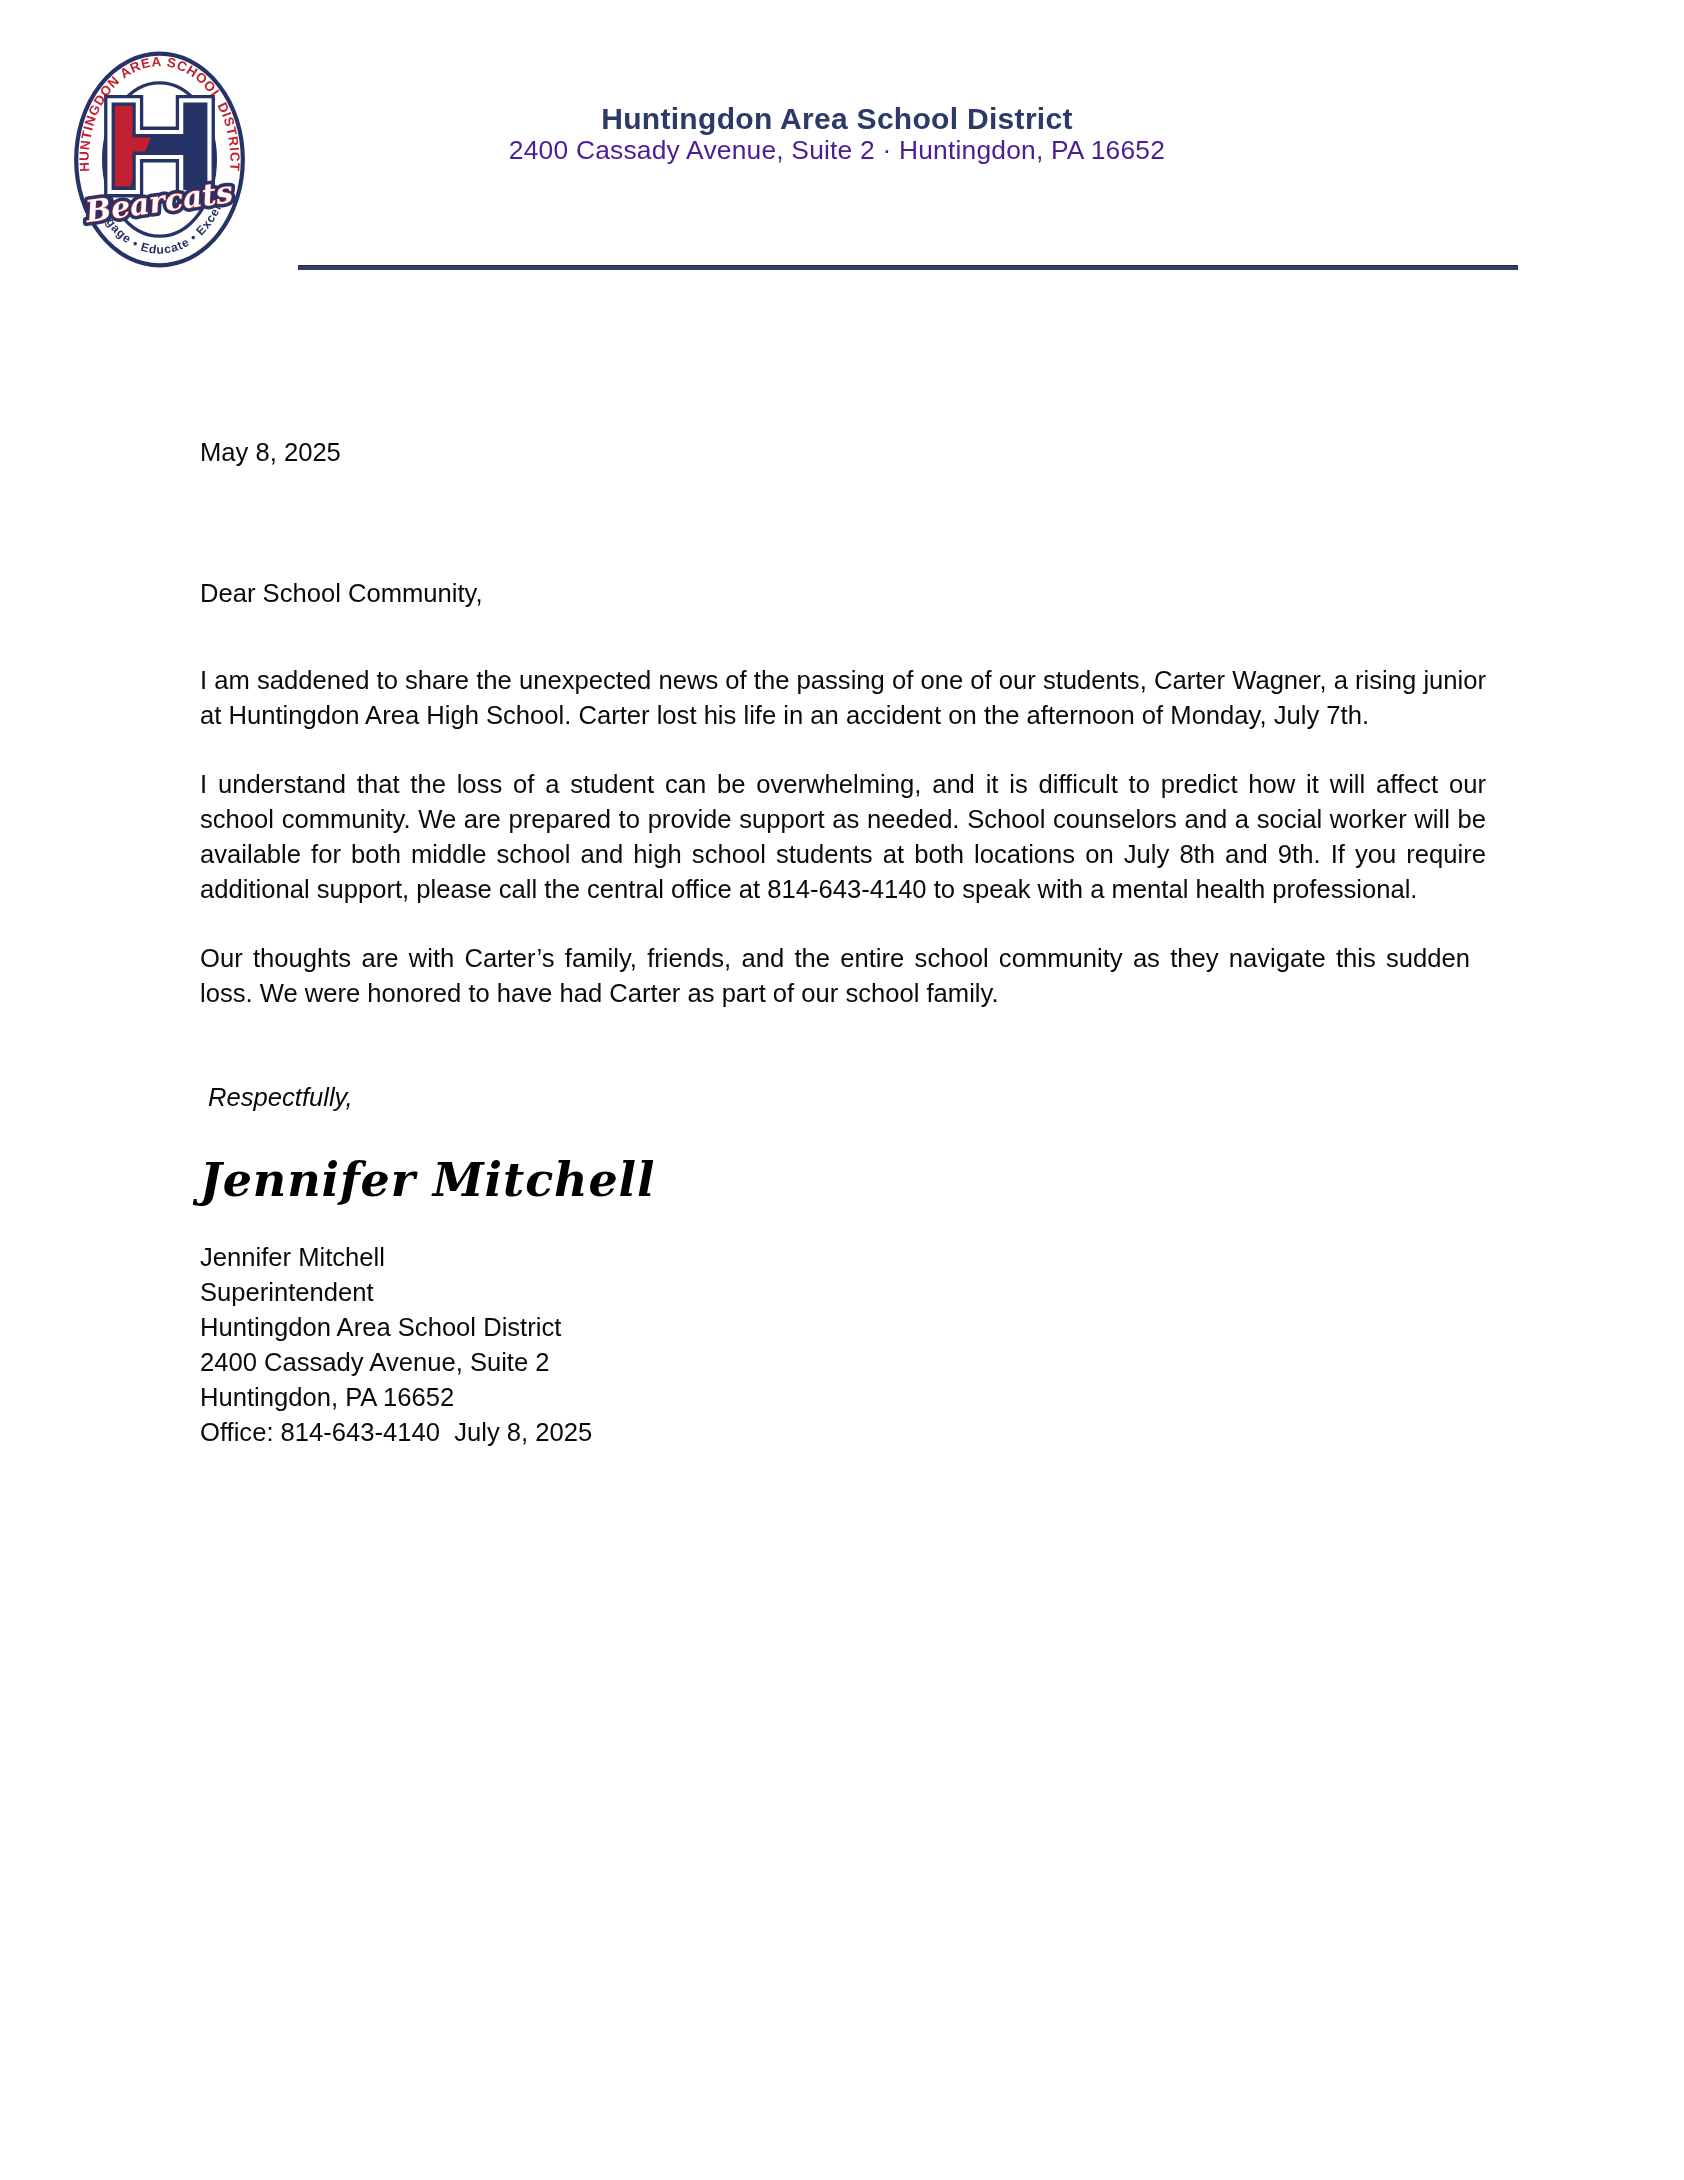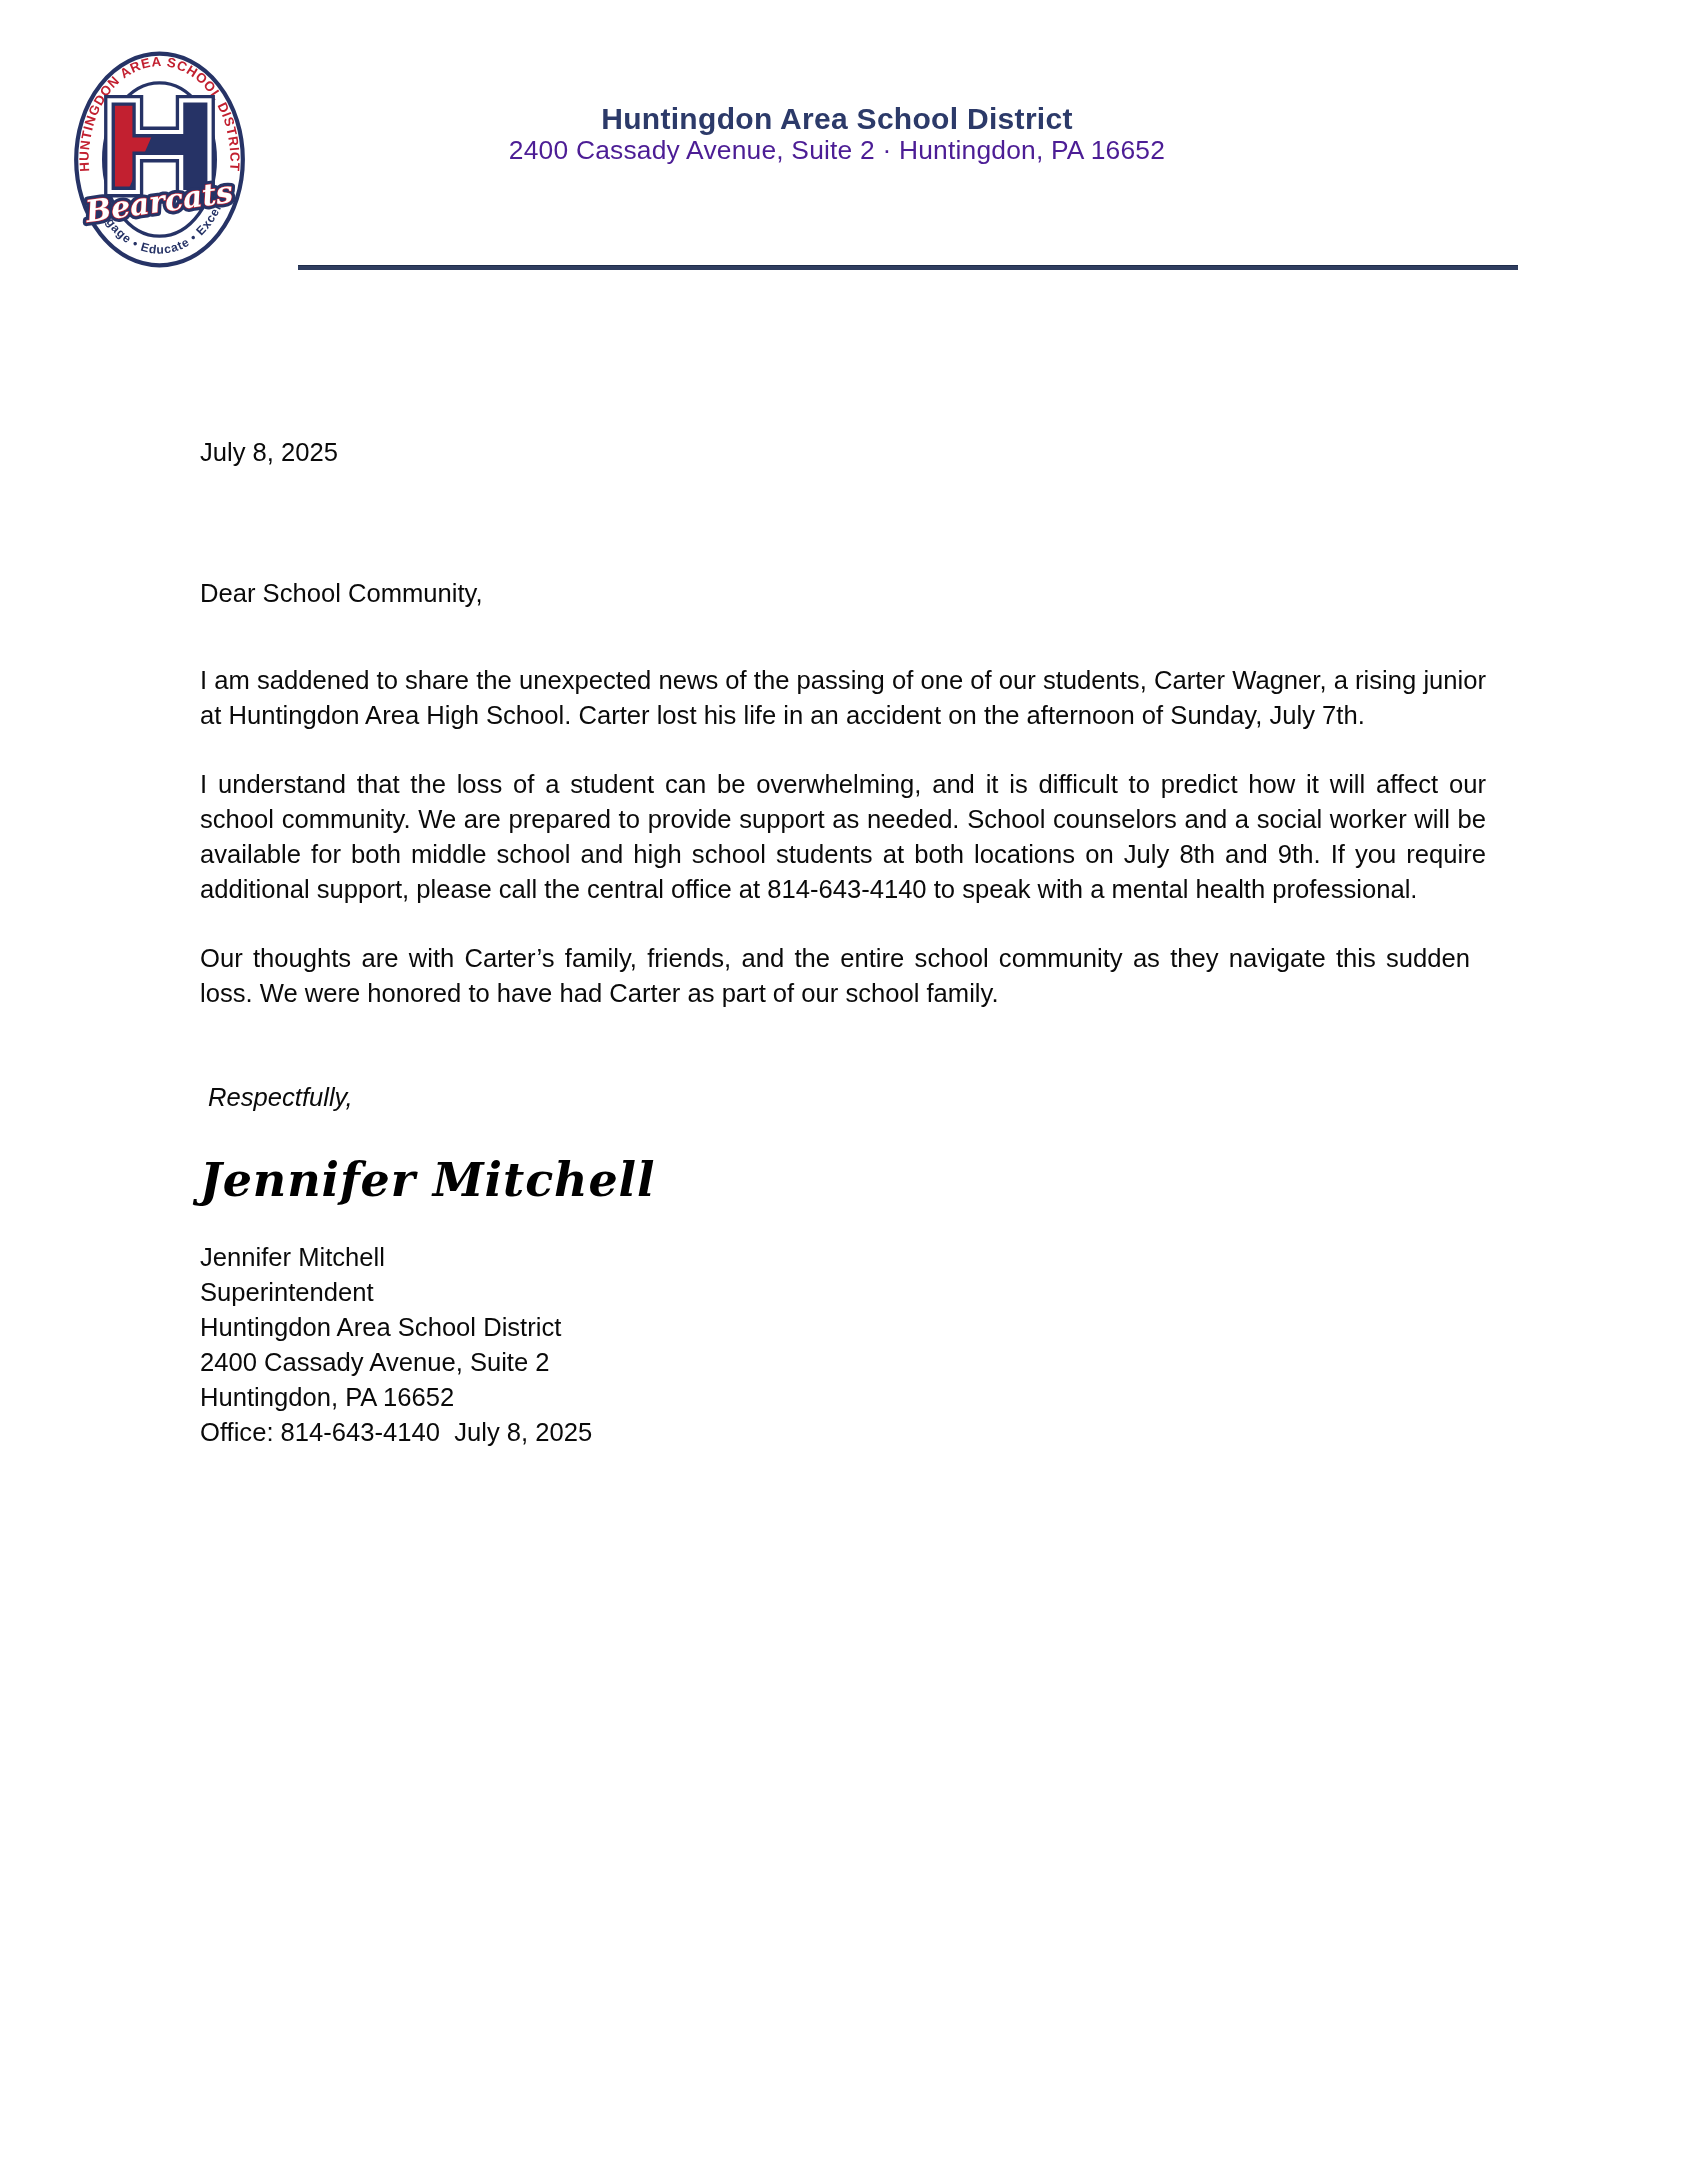--- a/index.html
+++ b/index.html
@@ -120,25 +120,25 @@
   </div>
 
   <div class="header-text">
     <div class="header-title">Huntingdon Area School District</div>
     <div class="header-sub">2400 Cassady Avenue, Suite 2 · Huntingdon, PA 16652</div>
   </div>
 
   <div class="divider"></div>
 
   <div class="letter">
-    <p class="date-line">July 8, 2025</p>
+    <p class="date-line">May 8, 2025</p>
 
     <p class="salutation">Dear School Community,</p>
 
-    <p class="body-para">I am saddened to share the unexpected news of the passing of one of our students, Carter Wagner, a rising junior at Huntingdon Area High School. Carter lost his life in an accident on the afternoon of Sunday, July 7th.</p>
+    <p class="body-para">I am saddened to share the unexpected news of the passing of one of our students, Carter Wagner, a rising junior at Huntingdon Area High School. Carter lost his life in an accident on the afternoon of Monday, July 7th.</p>
     <p class="body-para">I understand that the loss of a student can be overwhelming, and it is difficult to predict how it will affect our school community. We are prepared to provide support as needed. School counselors and a social worker will be available for both middle school and high school students at both locations on July 8th and 9th. If you require additional support, please call the central office at 814-643-4140 to speak with a mental health professional.</p>
     <p class="body-para last">Our thoughts are with Carter’s family, friends, and the entire school community as they navigate this sudden loss. We were honored to have had Carter as part of our school family.</p>
 
     <p class="closing">Respectfully,</p>
 
     <p class="signature-script">Jennifer Mitchell</p>
 
     <div class="sig-block">
       <p>Jennifer Mitchell</p>
       <p>Superintendent</p>

